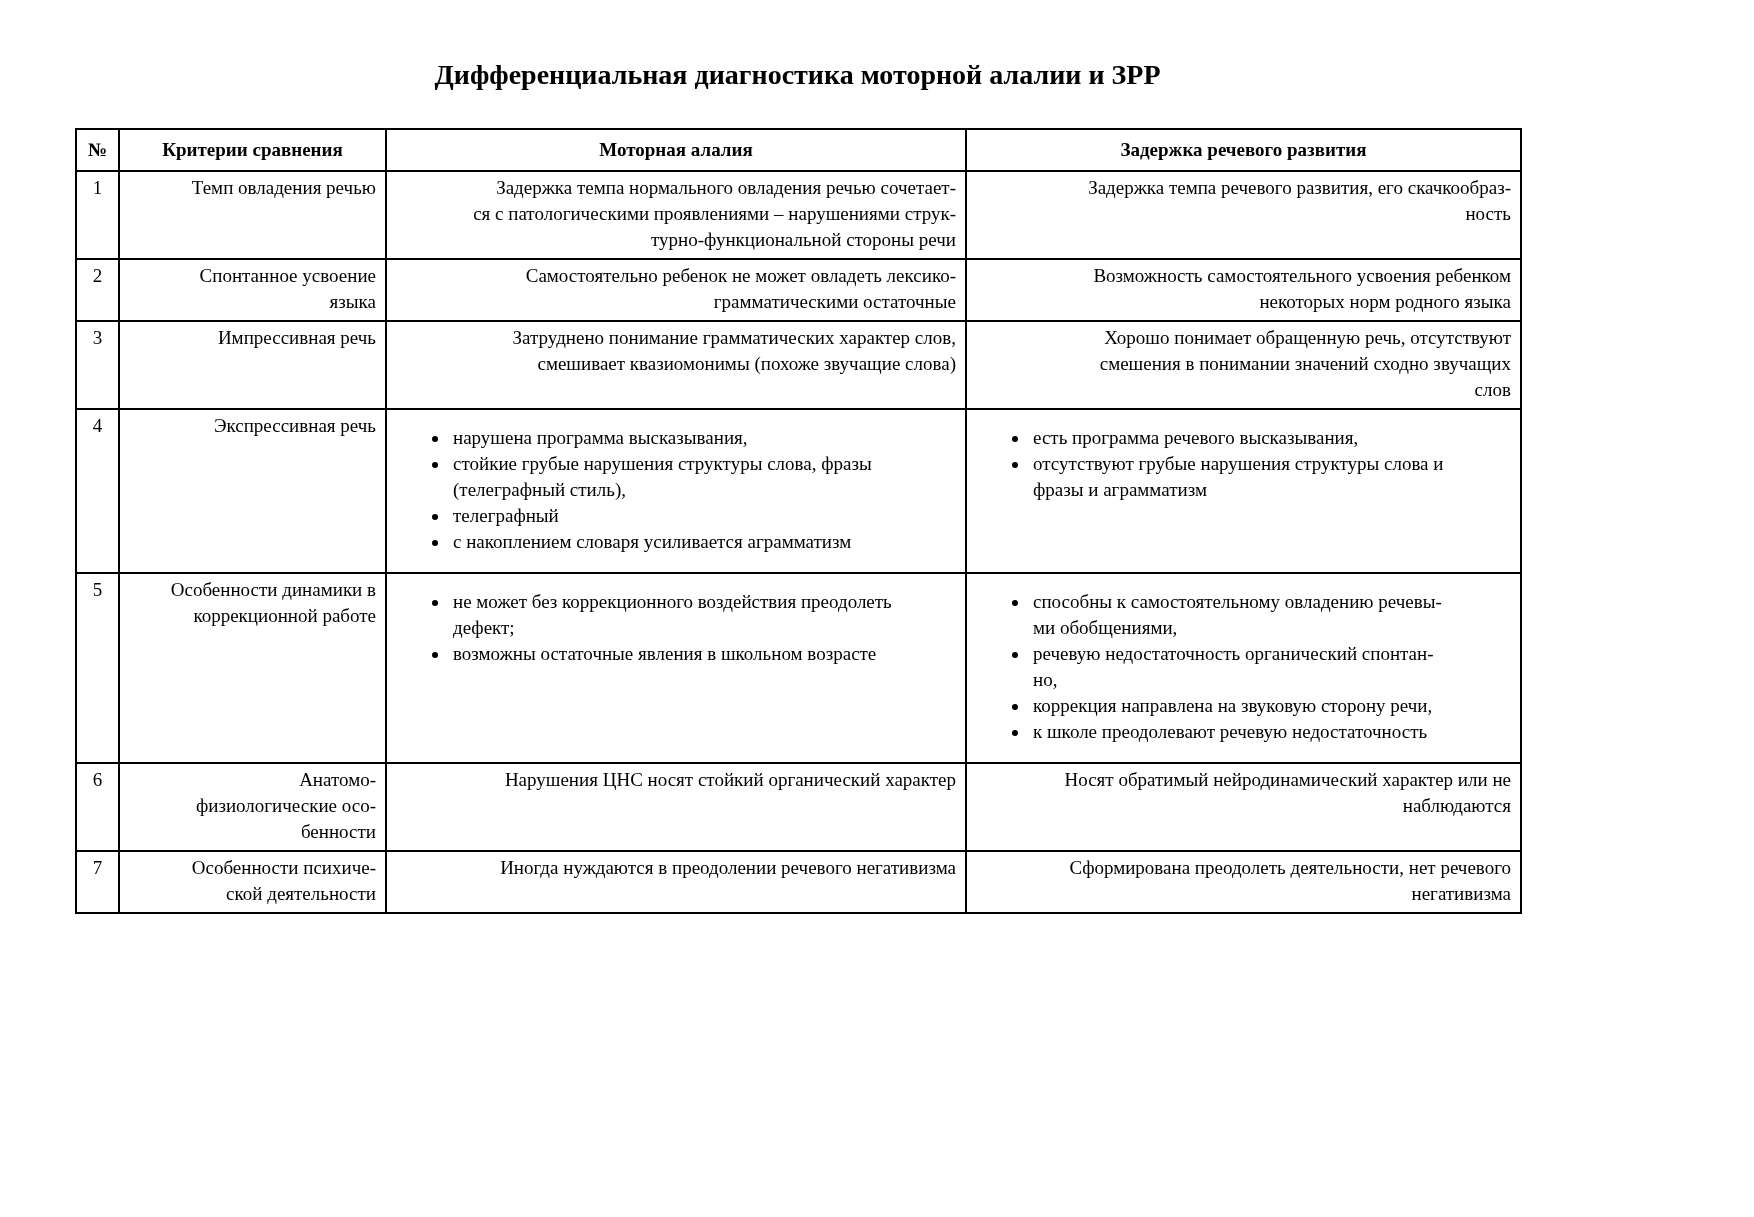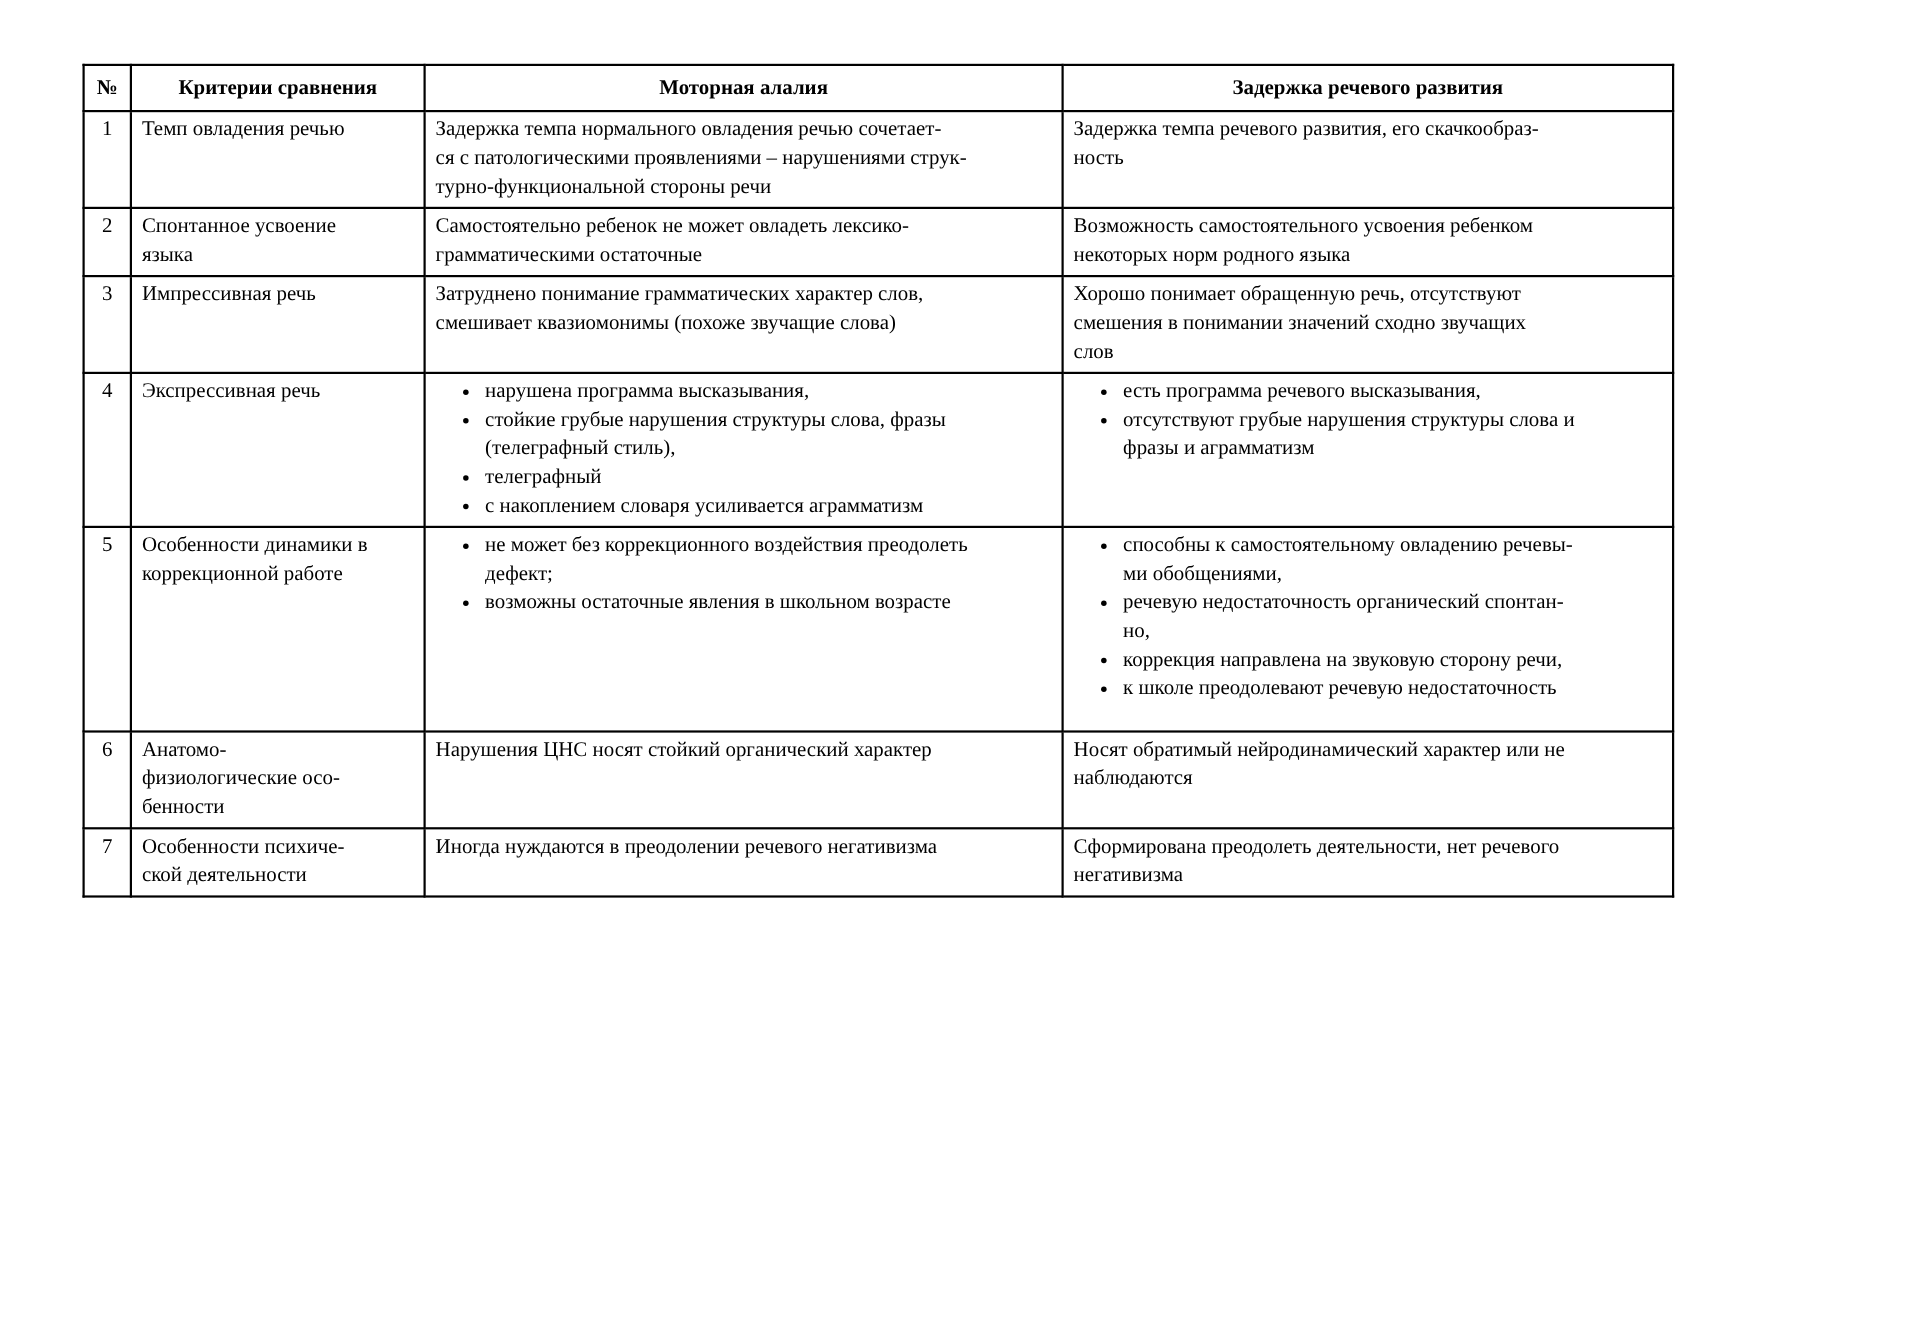--- a/index.html
+++ b/index.html
@@ -46,37 +46,38 @@
     text-align: center;
     vertical-align: middle;
     height: 42px;
     padding: 2px 6px;
   }
   td.c-num {
     text-align: center;
     padding-left: 2px;
     padding-right: 2px;
   }
-  td.pre { white-space: pre-line; }
+  td.pre { white-space: pre-line; text-align: right; }
   ul.bullets {
-    margin: 0;
+    margin: 12px;
     padding: 0 0 0 42px;
     list-style: disc outside;
   }
   ul.bullets li {
     white-space: pre-line;
     padding-left: 3px;
   }
   tr.row-tall { height: 186px; }
 </style>
 </head>
 <body>
 
 <div class="page">
 
+  <div class="doc-title">Дифференциальная диагностика моторной алалии и ЗРР</div>
 
   <table class="diag">
     <colgroup>
       <col style="width:43px">
       <col style="width:267px">
       <col style="width:580px">
       <col style="width:555px">
     </colgroup>
     <thead>
       <tr>

